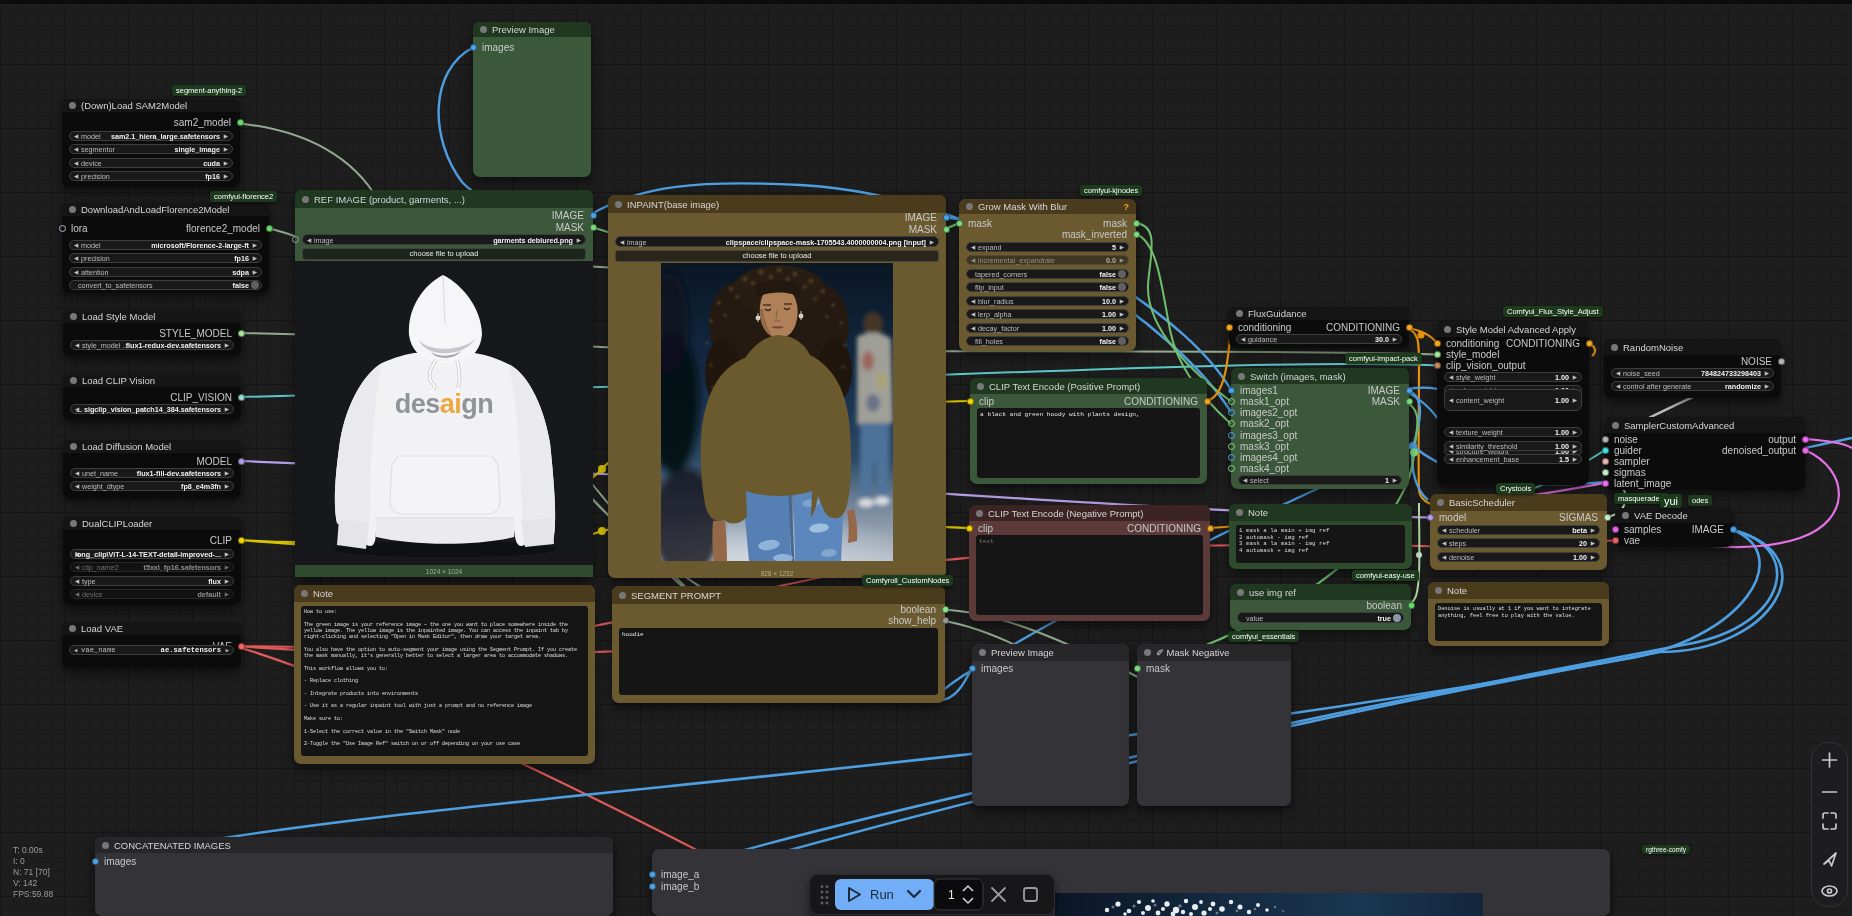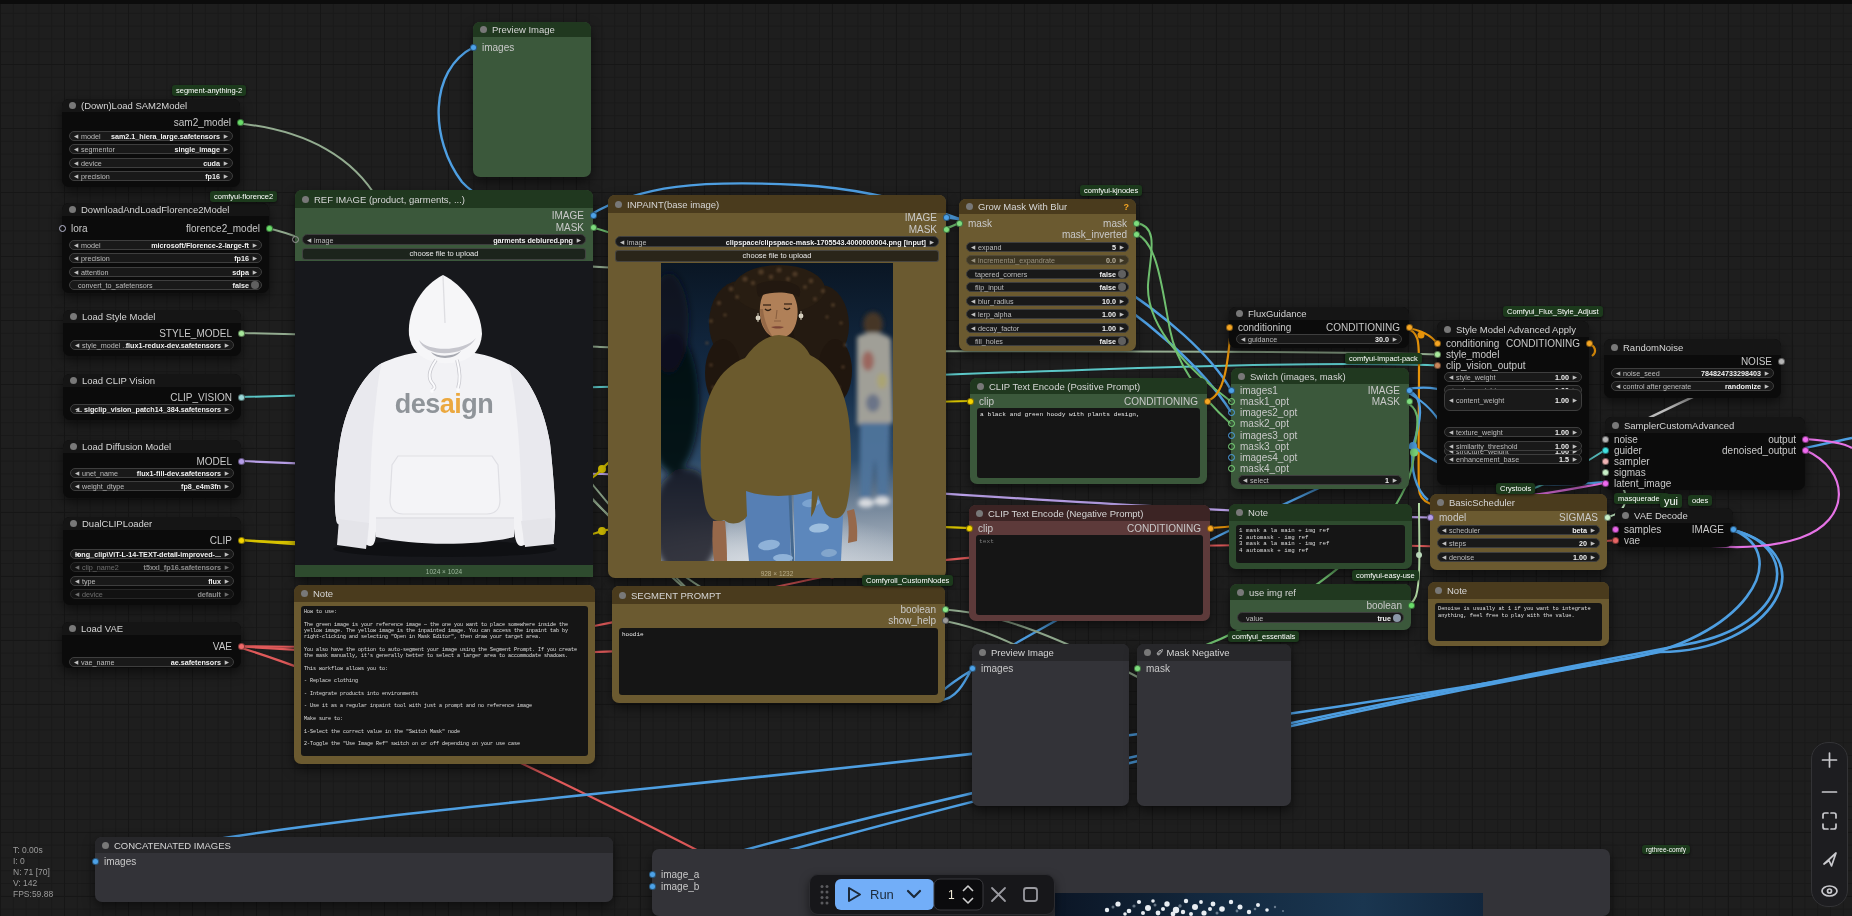--- a/index.html
+++ b/index.html
@@ -221,21 +221,21 @@
       <span class="aw" style="right:4px">▶</span>
     </div>
   </div>
 <div class="node" style="left:62px;top:622px;width:179px;height:46px;background:#0b0b0b;border-radius:7px">
     <div class="tt" style="height:13px;background:#151515;border-radius:7px 7px 0 0">
       <span class="cdot"></span>
       <span>Load VAE</span>
     </div>
     <span class="dot" style="right:-3.5px;top:20.5px;background:#f06a6a"></span>
     <span class="sl" style="right:9px;top:19.5px">VAE</span>
-    <div class="wg" style="top:35px;height:10px;">
+    <div class="wg" style="top:23px;height:10px;font-family:Liberation Mono, monospace;">
       <span class="aw" style="left:4px">◀</span>
       <span class="lab">vae_name</span>
       <span class="val">ae.safetensors</span>
       <span class="aw" style="right:4px">▶</span>
     </div>
   </div>
 <div class="node" style="left:473px;top:22px;width:118px;height:155px;background:#3b583b;border-radius:7px">
     <div class="tt" style="height:15px;background:#20381f;border-radius:7px 7px 0 0">
       <span class="cdot"></span>
       <span>Preview Image</span>
@@ -766,21 +766,21 @@
     <span class="sl" style="left:9px;top:19.5px">images</span>
   </div>
 <div class="node" style="left:1137px;top:644px;width:154px;height:162px;background:#333338;border-radius:7px">
     <div class="tt" style="height:17px;background:#27272a;border-radius:7px 7px 0 0">
       <span class="cdot"></span>
       <span>✐ Mask Negative</span>
     </div>
     <span class="dot" style="left:-3.5px;top:20.5px;background:#7ddc7d"></span>
     <span class="sl" style="left:9px;top:19.5px">mask</span>
   </div>
-<div class="node" style="left:95px;top:837px;width:518px;height:65px;background:#333338;border-radius:7px">
+<div class="node" style="left:95px;top:837px;width:518px;height:79px;background:#333338;border-radius:7px">
     <div class="tt" style="height:16px;background:#27272a;border-radius:7px 7px 0 0">
       <span class="cdot"></span>
       <span>CONCATENATED IMAGES</span>
     </div>
     <span class="dot" style="left:-3.5px;top:21.0px;background:#4da2e8"></span>
     <span class="sl" style="left:9px;top:20.0px">images</span>
   </div>
 <div class="node" style="left:652px;top:849px;width:958px;height:67px;background:#333338;border-radius:7px">
     <span class="dot" style="left:-3.5px;top:21.5px;background:#4da2e8"></span>
     <span class="sl" style="left:9px;top:20.5px">image_a</span>

